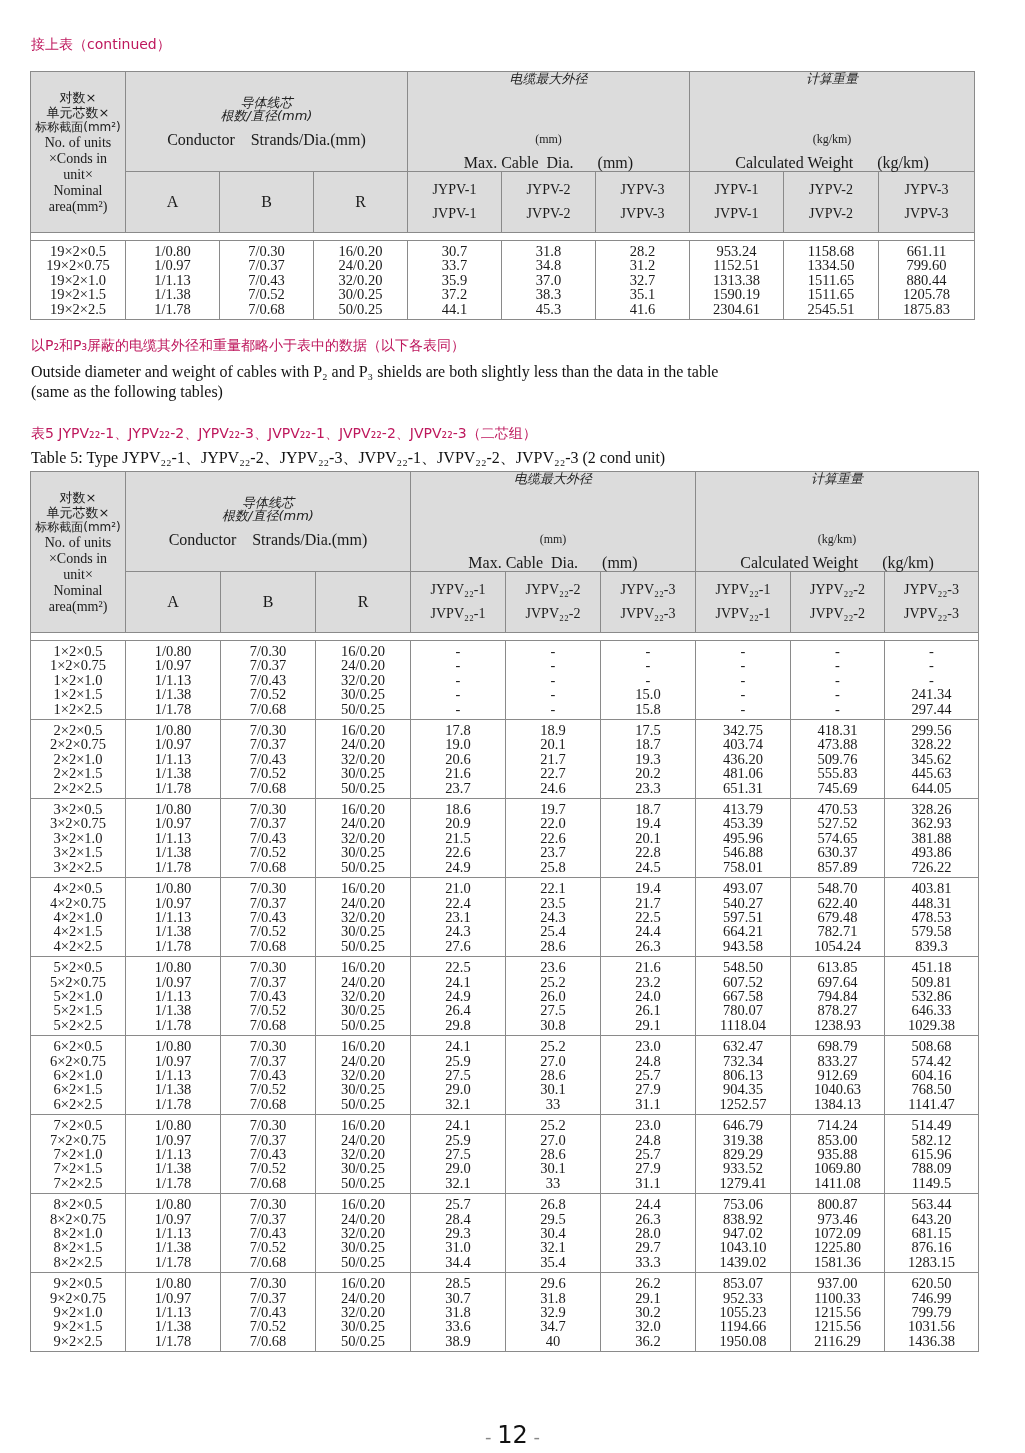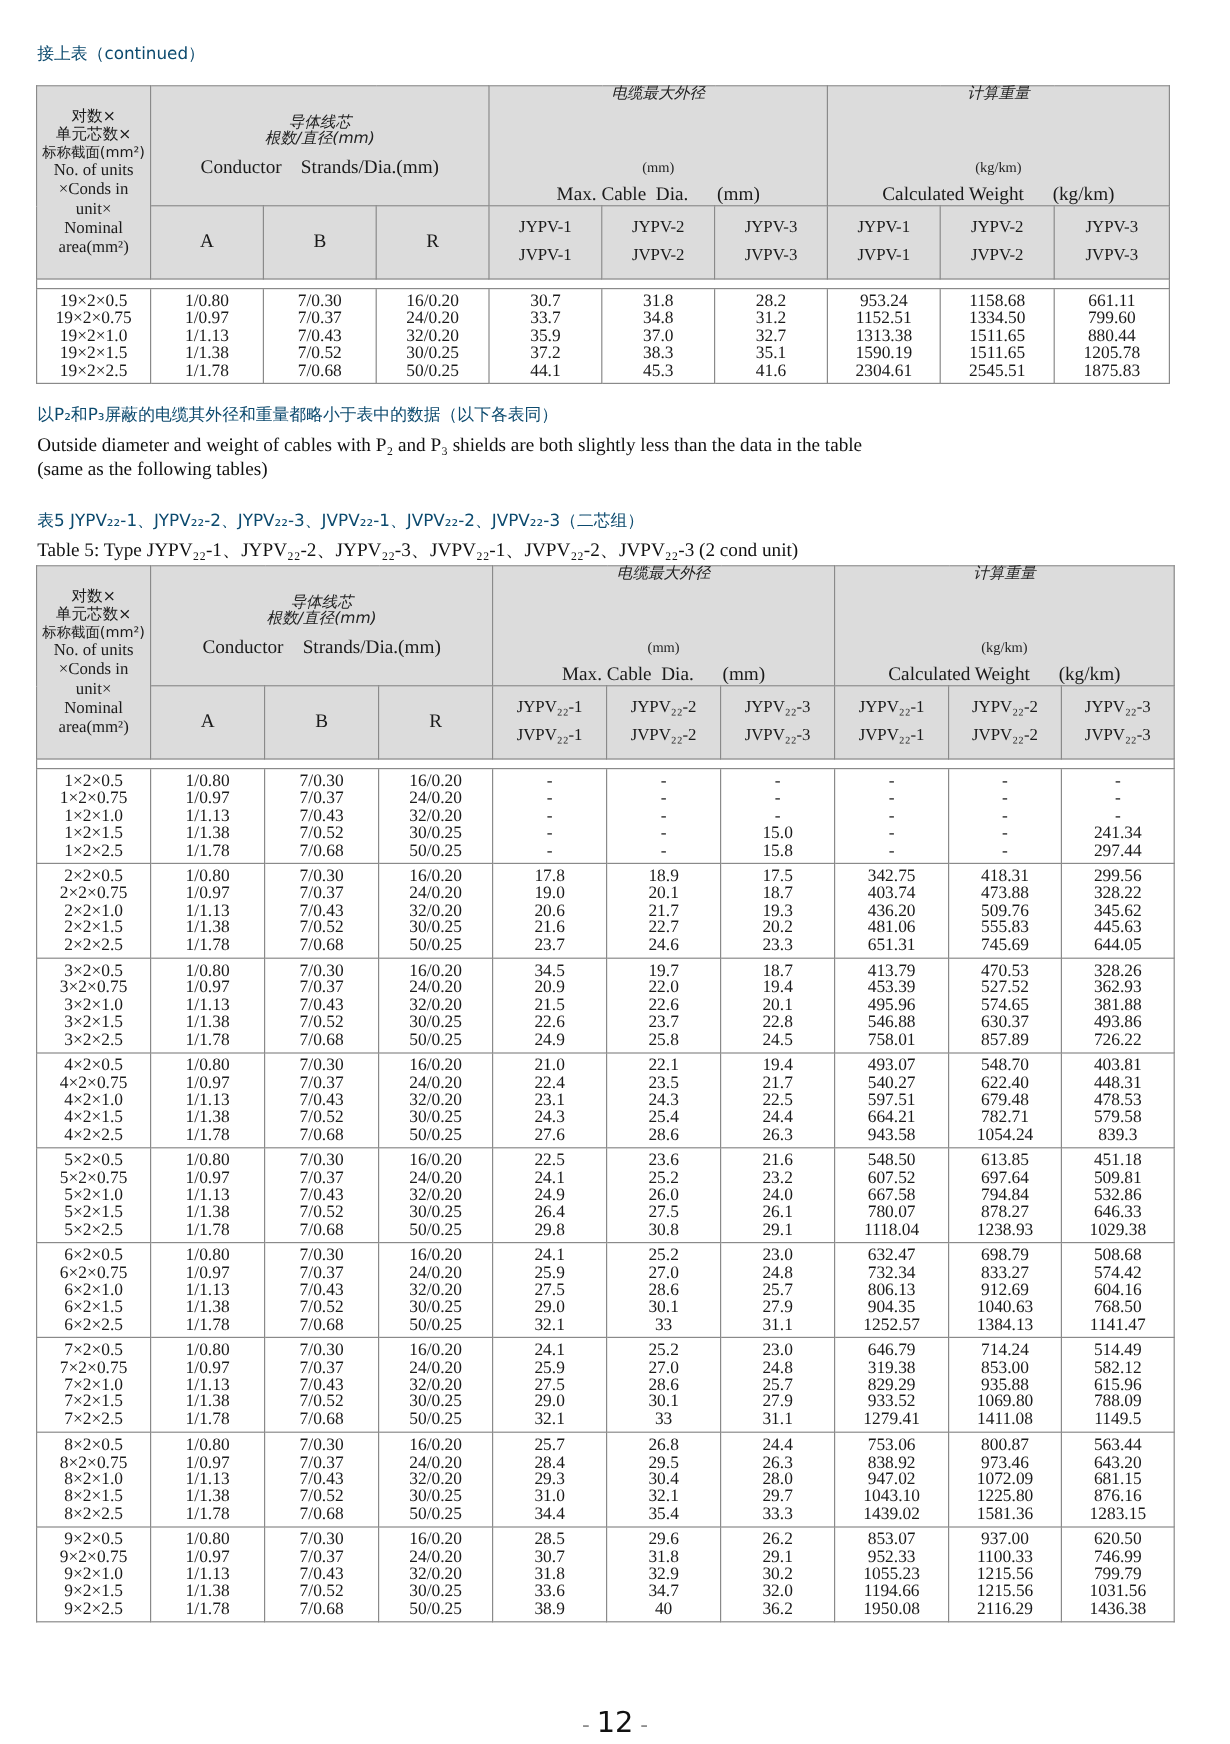--- a/index.html
+++ b/index.html
@@ -2,21 +2,21 @@
 <html><head>
 <meta charset="utf-8">
 <style>
   html, body { margin: 0; padding: 0; background: #ffffff; }
   body {
     width: 1025px; height: 1453px; position: relative; overflow: hidden;
     font-family: "Liberation Serif", "DejaVu Serif", serif; color: #1a1a1a;
   }
   .cjk { font-family: "DejaVu Sans", sans-serif; }
   .caption { position: absolute; left: 31px; font-size: 15px; white-space: nowrap; }
-  .caption-cjk { font-family: "DejaVu Sans", sans-serif; font-size: 14px; color: #0c4a6e; }
+  .caption-cjk { font-family: "DejaVu Sans", sans-serif; font-size: 14px; color: #be185d; }
   .caption-en { font-size: 16px; color: #111; }
 
   table.spec {
     position: absolute; left: 30px; border-collapse: collapse; table-layout: fixed;
     font-size: 14px; line-height: 1;
   }
   table.spec td, table.spec th { border: 1px solid #8a8a8a; padding: 0; text-align: center; vertical-align: middle; }
   table.spec thead th { background: #dcdcdc; font-weight: normal; }
   .h-cn { font-family: "DejaVu Sans", sans-serif; font-size: 13px; color: #222; font-style: italic; }
   .h-unit { font-size: 12px; color: #222; margin-top: 48px; }
@@ -446,21 +446,21 @@
           <span>7/0.68</span>
         </td>
         <td class="cellstack">
           <span>16/0.20</span>
           <span>24/0.20</span>
           <span>32/0.20</span>
           <span>30/0.25</span>
           <span>50/0.25</span>
         </td>
         <td class="cellstack">
-          <span>34.5</span>
+          <span>18.6</span>
           <span>20.9</span>
           <span>21.5</span>
           <span>22.6</span>
           <span>24.9</span>
         </td>
         <td class="cellstack">
           <span>19.7</span>
           <span>22.0</span>
           <span>22.6</span>
           <span>23.7</span>

